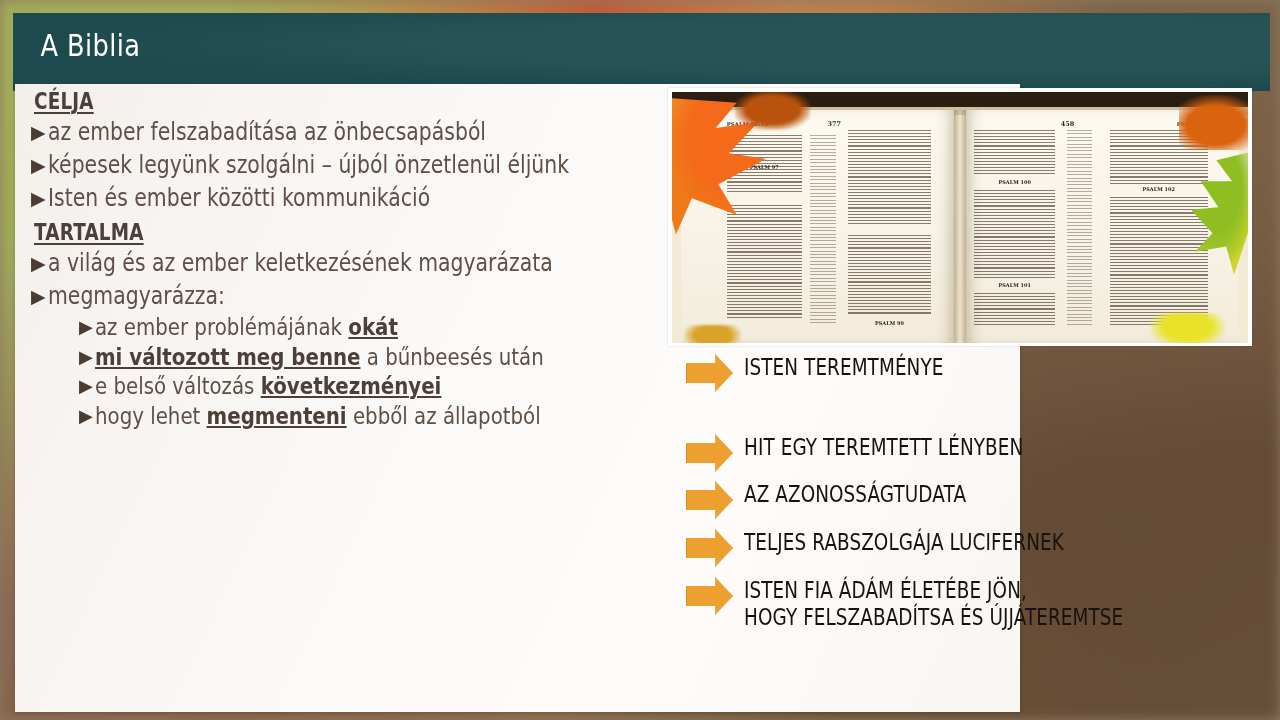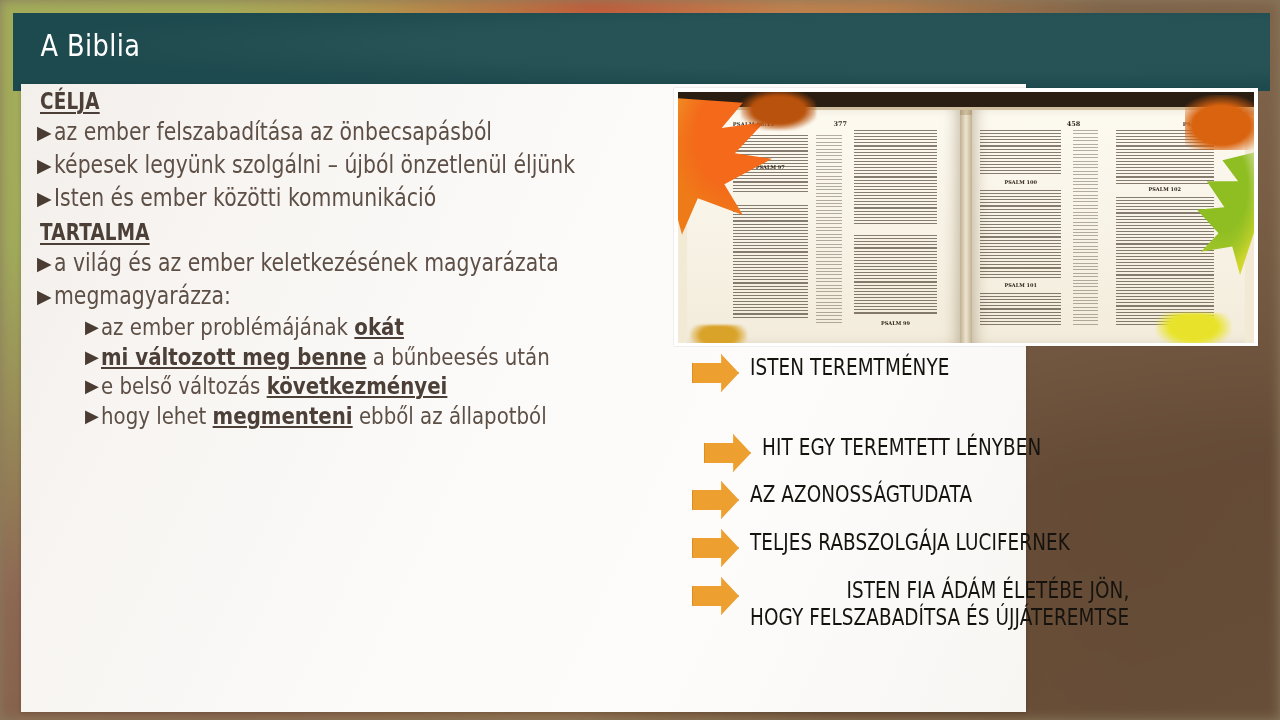--- a/index.html
+++ b/index.html
@@ -46,21 +46,21 @@
     font-weight:400;
     letter-spacing:.4px;
     padding:14px 0 0 30px;
     font-family:"DejaVu Sans","Liberation Sans",sans-serif;
     font-stretch:condensed;
     transform:scaleX(.92); transform-origin:left center;
   }
 
   
   #panel{
-    position:absolute; left:21px; top:84px; width:1005px; height:628px;
+    position:absolute; left:15px; top:84px; width:1005px; height:628px;
     background:linear-gradient(115deg,#f3efeb 0%,#f7f4f1 18%,#fbfaf8 45%,#fdfcfb 70%,#f8f6f3 100%);
     box-shadow:0 1px 4px rgba(0,0,0,.18);
     padding-left:12px;
   }
 
   
   #left-col{
     position:absolute; left:16px; top:4px; width:640px;
     color:#584a42;
     font-family:"DejaVu Sans","Liberation Sans",sans-serif;
@@ -199,21 +199,21 @@
     background:radial-gradient(ellipse at 50% 40%, #d9a32a 0 46%, rgba(0,0,0,0) 76%);
     filter:blur(1px);
   }
 
   
   #arrow-list{
     position:absolute; left:653px; top:268px; width:584px;
   }
   .arrow-row{
     position:absolute;
-    display:flex; align-items:flex-start;text-align:right;
+    display:flex; align-items:flex-start;
   }
   .arrow{
     flex:0 0 auto;
     width:47px; height:38px;
     background:#eda02f;
     border:1px solid #d98f22;
     clip-path:polygon(0% 24%, 62% 24%, 62% 0%, 100% 50%, 62% 100%, 62% 76%, 0% 76%);
     margin-right:11px;
     margin-top:2px;
   }
@@ -333,21 +333,21 @@
     </div>
   </div>
 
   <div id="arrow-list">
 
     <div class="arrow-row" style="top:0px; left:18px;">
       <span class="arrow"></span>
       <span class="arrow-label">ISTEN TEREMTMÉNYE</span>
     </div>
 
-    <div class="arrow-row" style="top:80px; left:18px;margin-left:12px;">
+    <div class="arrow-row" style="top:80px; left:18px;">
       <span class="arrow"></span>
       <span class="arrow-label">HIT EGY TEREMTETT LÉNYBEN</span>
     </div>
 
     <div class="arrow-row" style="top:127px; left:18px;">
       <span class="arrow"></span>
       <span class="arrow-label">AZ AZONOSSÁGTUDATA</span>
     </div>
 
     <div class="arrow-row" style="top:175px; left:18px;">

